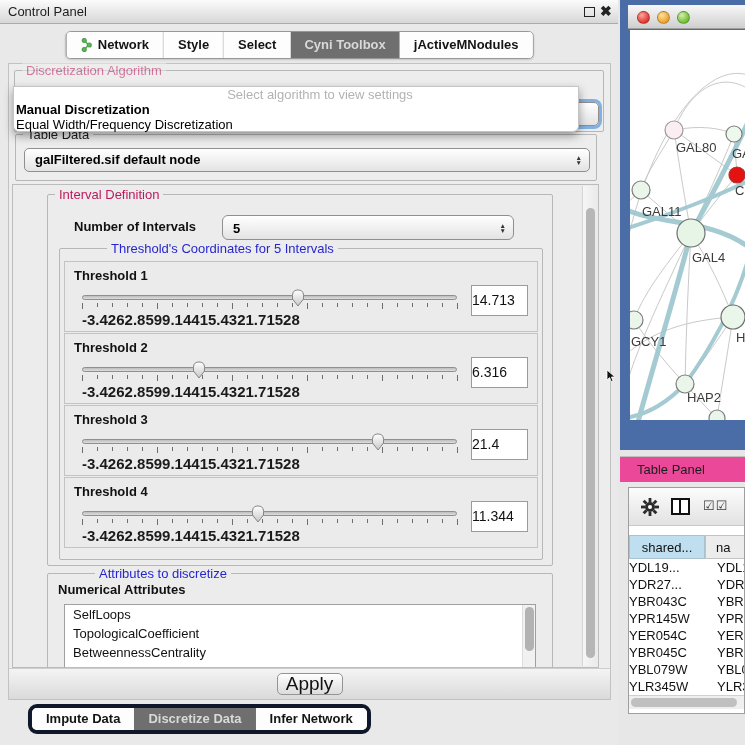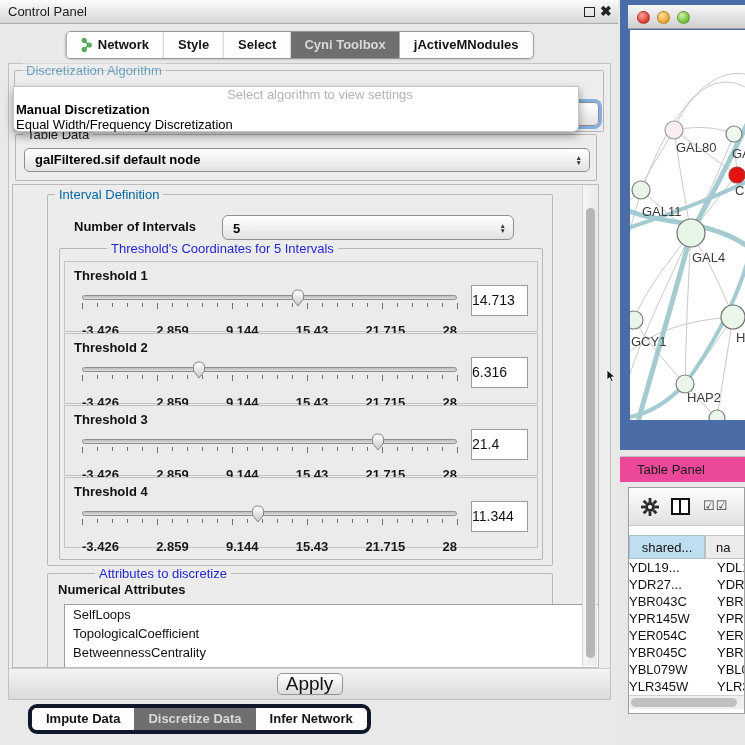--- a/index.html
+++ b/index.html
@@ -24,21 +24,21 @@
          background:#fdfdfd; white-space:nowrap; display:flex; align-items:center; gap:5px; }
   .tab:not(.sel)+.tab:not(.sel) { border-left:1px solid #cfcfcf; }
   .tab.sel { background:#6f6f6f; color:#d9d9d9; }
 
   #outer-box { left:8px; top:63px; width:603px; height:637px; border:1px solid #c2c2c2;
                background:#ededed; }
 
   .group { position:absolute; border:1px solid #b7b7b7; border-radius:2px; }
   .group > .gtitle { position:absolute; top:-8px; left:7px; background:#ededed; padding:0 4px;
                      font-size:13px; white-space:nowrap; }
-  .gtitle.green { color:#0369a1;text-align:right; }
+  .gtitle.green { color:#be185d;text-align:right; }
   .gtitle.blue  { color:#2626cf;margin-left:40px; }
   .gtitle.dark  { color:#1c1c1c; }
 
   
   #algo-group { left:5px; top:6px; width:590px; height:62px; }
   #algo-group .gtitle { opacity:.55; }
   #algo-combo-frag { position:absolute; left:462px; top:31px; width:122px; height:24px;
                      border:1px solid #8f8f8f; border-radius:5px;
                      background:linear-gradient(#ffffff,#e2e2e2);
                      box-shadow:0 0 0 3px rgba(86,150,219,.7); z-index:2; }
@@ -78,28 +78,28 @@
   .thr-panel { border:1px solid #c3c3c3; background:#ebebeb; height:71px; margin-bottom:1px;
                padding:6px 9px 0 9px; position:relative; }
   .thr-title { font-weight:bold; font-size:13px; }
   .thr-row { display:flex; margin-top:6px; align-items:flex-start; }
   .slider-wrap { flex:1; margin:0 14px 0 8px; position:relative; }
   .track { height:5px; border:1px solid #8f8f8f; border-radius:3px; margin-top:6px;
            background:linear-gradient(#bdbdbd,#dedede); position:relative; }
   .thumb { position:absolute; top:-7px; width:15px; height:18px; transform:translateX(-50%); }
   .ticks { position:relative; height:8px; margin-top:2px; }
   .tick { position:absolute; width:1px; background:#6d6d6d; top:1px; }
-  .scale { display:flex; justify-content:space-between; font-size:13px; font-weight:bold;
-           color:#1a1a1a; margin-top:13px; }
+  .scale { display:flex; font-size:15px; font-weight:bold;
+           color:#1a1a1a; margin-top:1px; }
   .thr-value { width:57px; height:31px; background:#fff; border:1px solid #9b9b9b;
                font-size:14px; text-align:left; line-height:29px; padding-right:25px; margin-top:-4px; }
 
   #attr-group { left:34px; top:388px; width:506px; height:122px; }
   #attr-sub { position:absolute; left:10px; top:8px; font-weight:bold; }
-  #attr-list { position:absolute; left:16px; top:30px; width:565px; height:86px; background:#fff;
+  #attr-list { position:absolute; left:16px; top:30px; width:472px; height:86px; background:#fff;
                border:1px solid #9f9f9f; overflow:hidden; }
   #attr-list .li { padding-left:8px; line-height:19px; font-size:13px; }
   #attr-scroll { position:absolute; right:0; top:0; width:13px; height:100%;
                  background:#f1f1f1; border-left:1px solid #ddd; }
   #attr-scroll .thumb-v { position:absolute; left:2px; top:2px; width:9px; height:44px;
                           border-radius:5px; background:#b2b2b2; }
 
   #apply-strip { left:0; top:604px; width:601px; height:31px;
                  background:linear-gradient(#f4f4f4,#dadada); border-top:1px solid #cdcdcd; }
   #apply-btn { position:absolute; left:50%; transform:translateX(-50%); top:4px; width:66px; height:22px;

